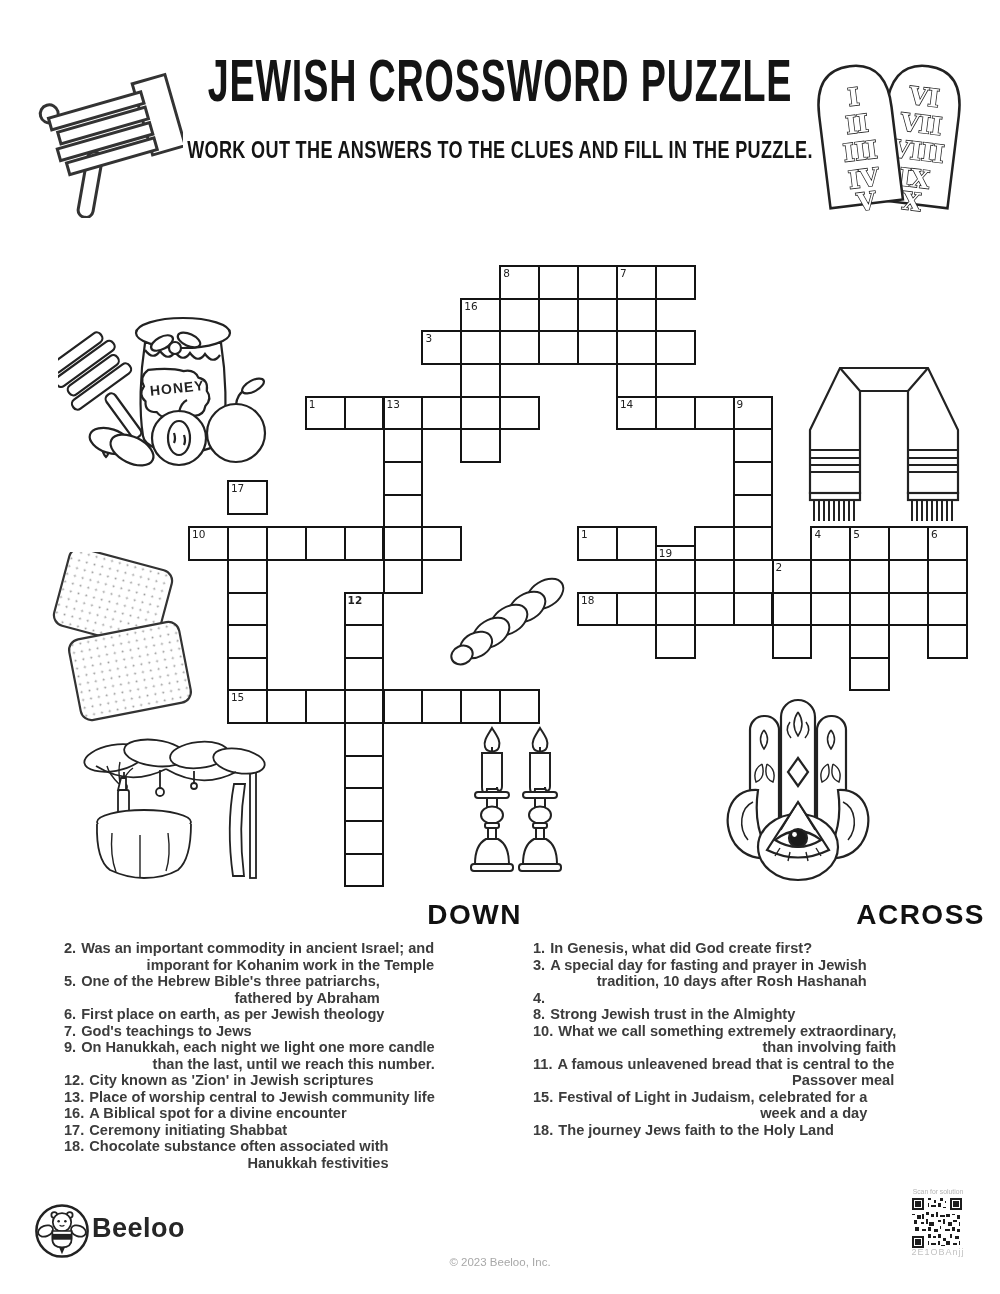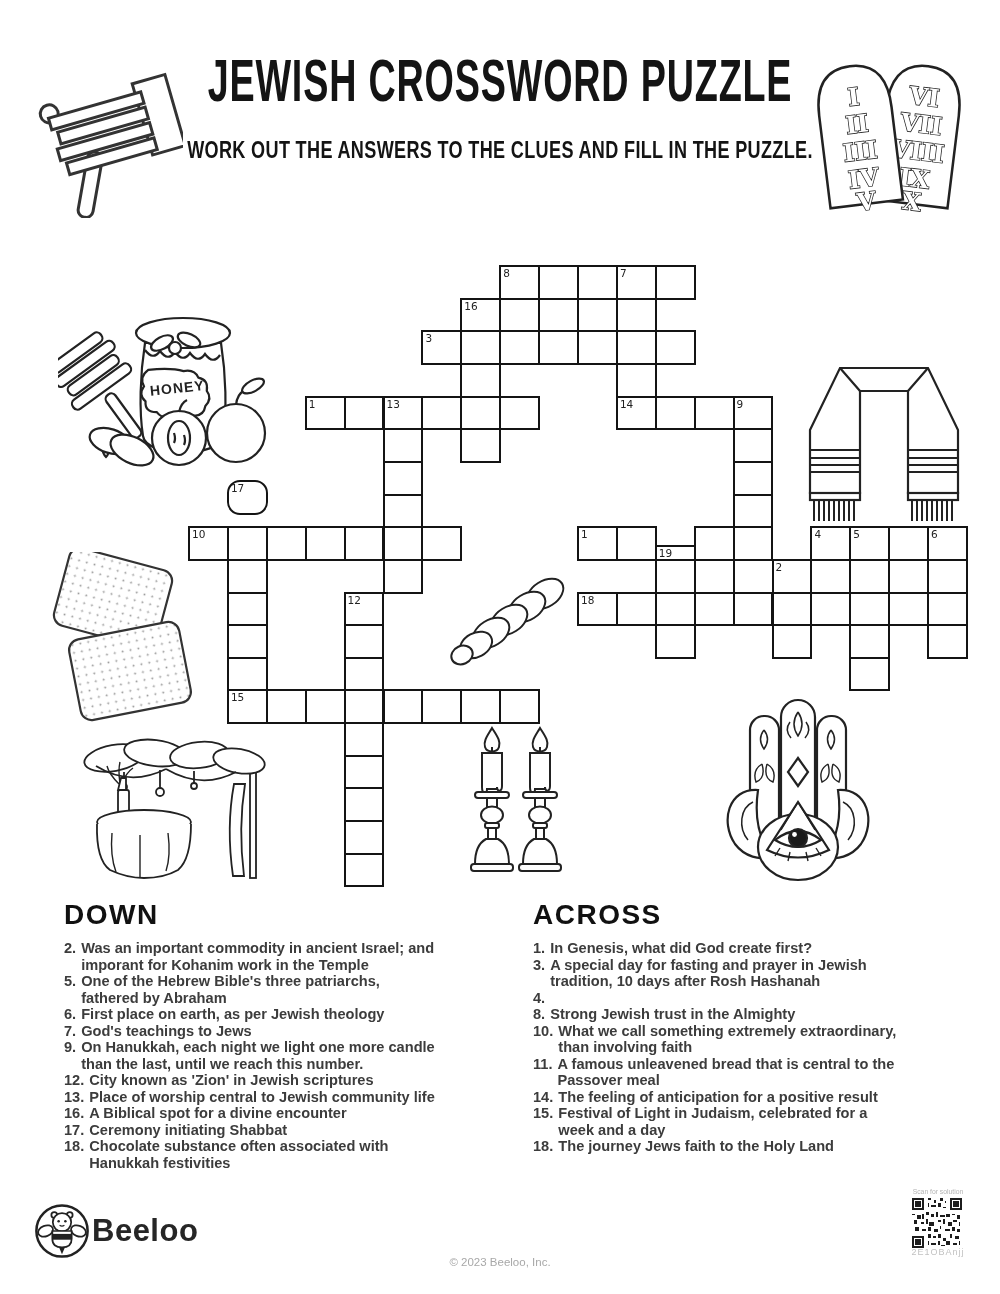--- a/index.html
+++ b/index.html
@@ -12,27 +12,27 @@
          transform:scale(0.82,1.28);transform-origin:50% 50%;white-space:nowrap;}
   .subtitle{position:absolute;top:138px;left:0;width:1000px;text-align:center;
          font-size:21px;font-weight:bold;letter-spacing:0.4px;color:#141414;
          transform:scale(0.86,1.12);transform-origin:50% 50%;white-space:nowrap;}
   
   .cell{position:absolute;width:40.9px;height:34.7px;border:2px solid #141414;
         background:#fff;box-sizing:border-box;}
   .cellnum{position:absolute;top:0px;left:2px;font-size:10.5px;line-height:12px;
         color:#222;font-family:"DejaVu Sans",sans-serif;}
   
-  .clue-col{position:absolute;}
+  .clue-col{position:absolute;text-align:right;}
   .clue-col h2{margin:0 0 9px 0;font-size:28px;font-weight:bold;letter-spacing:1.5px;color:#111;}
   .clue{display:flex;font-size:14.6px;line-height:16.5px;font-weight:bold;color:#3c3c3c;}
   .clue .num{flex:none;margin-right:5px;}
   .clue .txt{white-space:pre-line;}
   
-  .brand-text{position:absolute;left:92px;top:1213px;font-size:31px;font-weight:bold;
+  .brand-text{position:absolute;left:92px;top:1213px;font-size:27px;font-weight:bold;
         color:#262626;letter-spacing:0.5px;}
   .copyright{position:absolute;left:0;top:1256px;width:1000px;text-align:center;
         font-size:11.5px;color:#a8a8a8;}
   .qr-label-top{position:absolute;left:905px;top:1188px;width:66px;text-align:center;
         font-size:6.8px;color:#b4b4b4;}
   .qr-label-bottom{position:absolute;left:905px;top:1247px;width:66px;text-align:center;
         font-size:9px;letter-spacing:1px;color:#c2c2c2;}
   svg{display:block;}
   svg text{font-family:"Liberation Sans",sans-serif;}
   .roman{font-family:"DejaVu Serif",serif;font-weight:bold;fill:#fff;stroke:#222;
@@ -257,21 +257,21 @@
       <div class="cell" style="left: 654.8px; top: 395.6px;"></div>
       <div class="cell" style="left: 693.7px; top: 395.6px;"></div>
       <div class="cell" style="left: 732.6px; top: 395.6px;">
         <span class="cellnum">9</span>
       </div>
       <div class="cell" style="left: 382.5px; top: 428.25px;"></div>
       <div class="cell" style="left: 460.3px; top: 428.25px;"></div>
       <div class="cell" style="left: 732.6px; top: 428.25px;"></div>
       <div class="cell" style="left: 382.5px; top: 460.9px;"></div>
       <div class="cell" style="left: 732.6px; top: 460.9px;"></div>
-      <div class="cell" style="left: 226.9px; top: 480px; border-radius: 13px;">
+      <div class="cell" style="left: 226.9px; top: 480px;">
         <span class="cellnum">17</span>
       </div>
       <div class="cell" style="left: 382.5px; top: 493.55px;"></div>
       <div class="cell" style="left: 732.6px; top: 493.55px;"></div>
       <div class="cell" style="left: 188px; top: 526.2px;">
         <span class="cellnum">10</span>
       </div>
       <div class="cell" style="left: 226.9px; top: 526.2px;"></div>
       <div class="cell" style="left: 265.8px; top: 526.2px;"></div>
       <div class="cell" style="left: 304.7px; top: 526.2px;"></div>
@@ -300,21 +300,21 @@
       <div class="cell" style="left: 226.9px; top: 558.85px;"></div>
       <div class="cell" style="left: 382.5px; top: 558.85px;"></div>
       <div class="cell" style="left: 654.8px; top: 558.85px;"></div>
       <div class="cell" style="left: 693.7px; top: 558.85px;"></div>
       <div class="cell" style="left: 771.5px; top: 558.85px;">
         <span class="cellnum">2</span>
       </div>
       <div class="cell" style="left: 849.3px; top: 558.85px;"></div>
       <div class="cell" style="left: 927.1px; top: 558.85px;"></div>
       <div class="cell" style="left: 226.9px; top: 591.5px;"></div>
-      <div class="cell" style="left: 343.6px; top: 591.5px;">
+      <div class="cell" style="left: 343.6px; top: 591.5px; font-weight: bold;">
         <span class="cellnum">12</span>
       </div>
       <div class="cell" style="left: 577px; top: 591.5px;">
         <span class="cellnum">18</span>
       </div>
       <div class="cell" style="left: 615.9px; top: 591.5px;"></div>
       <div class="cell" style="left: 654.8px; top: 591.5px;"></div>
       <div class="cell" style="left: 693.7px; top: 591.5px;"></div>
       <div class="cell" style="left: 732.6px; top: 591.5px;"></div>
       <div class="cell" style="left: 771.5px; top: 591.5px;"></div>
@@ -418,24 +418,20 @@
         </div>
         <div class="clue">
           <span class="num">10.</span>
           <span class="txt">What we call something extremely extraordinary,
 than involving faith</span>
         </div>
         <div class="clue">
           <span class="num">11.</span>
           <span class="txt">A famous unleavened bread that is central to the
 Passover meal</span>
-        </div>
-        <div class="clue">
-          <span class="num">14.</span>
-          <span class="txt">The feeling of anticipation for a positive result</span>
         </div>
         <div class="clue">
           <span class="num">15.</span>
           <span class="txt">Festival of Light in Judaism, celebrated for a
 week and a day</span>
         </div>
         <div class="clue">
           <span class="num">18.</span>
           <span class="txt">The journey Jews faith to the Holy Land</span>
         </div>

